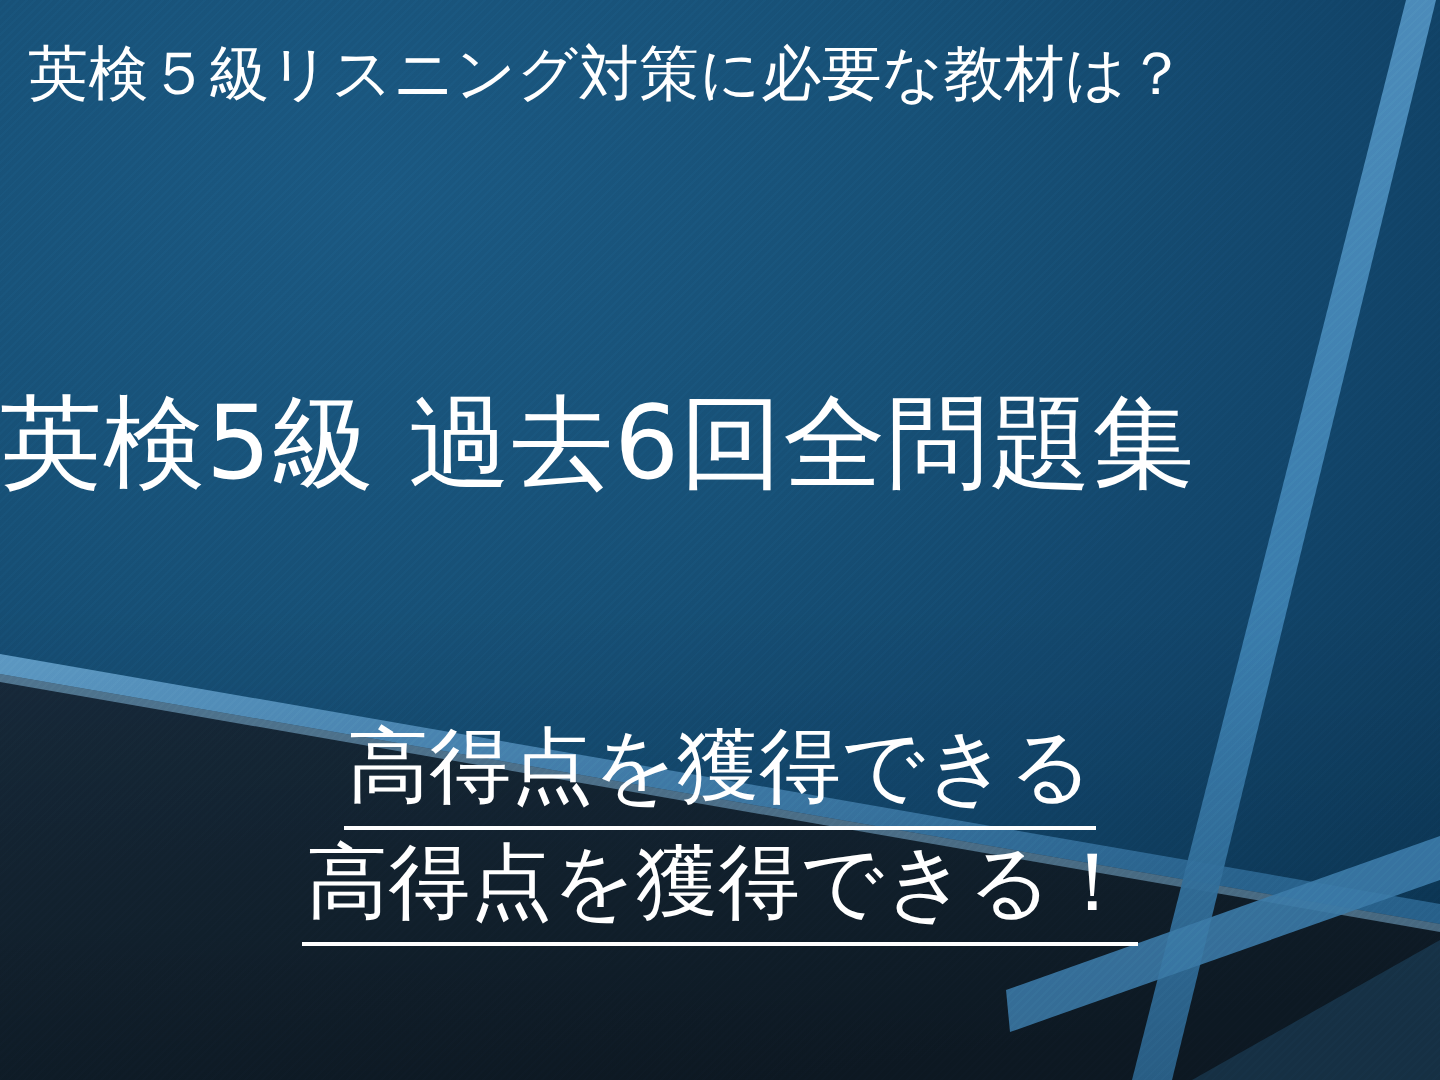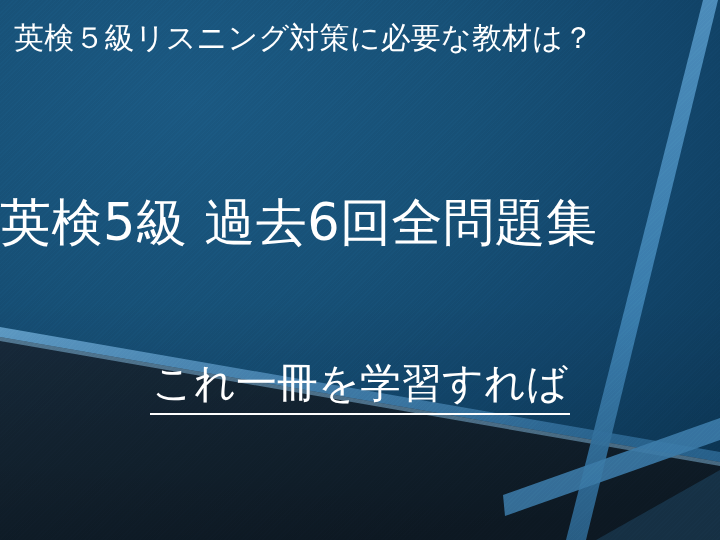--- a/index.html
+++ b/index.html
@@ -146,17 +146,20 @@
 
   <div class="bg-layer bg-hatch"></div>
   <div class="bg-layer bg-vignette"></div>
 
   <div class="slide-title">英検５級リスニング対策に必要な教材は？</div>
 
   <div class="slide-heading">英検5級 過去6回全問題集</div>
 
   <div class="slide-callout">
     <span class="callout-line">
-      <span>これ一冊を学習すれば</span>
+      <span>高得点を獲得できる</span>
+    </span>
+    <span class="callout-line">
+      <span>高得点を獲得できる！</span>
     </span>
   </div>
 
 </div>
 
 </body></html>

